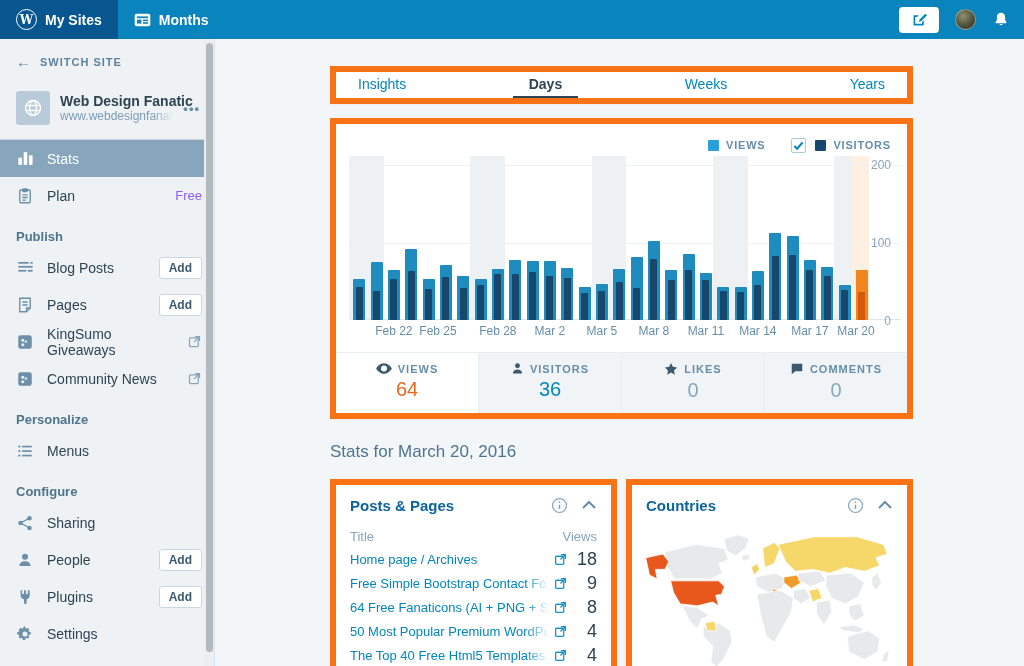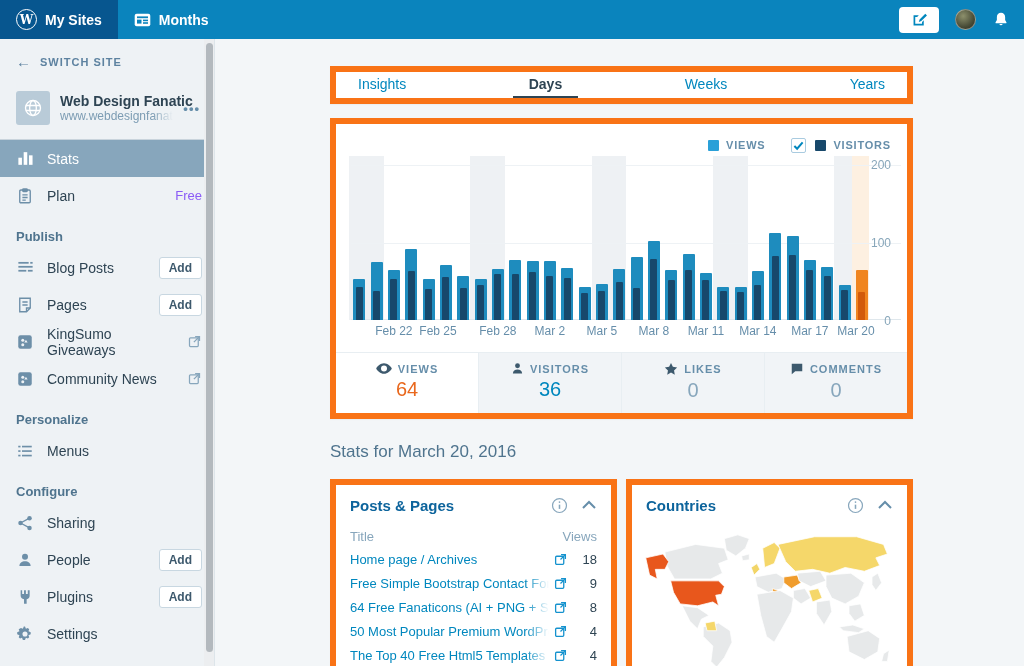--- a/index.html
+++ b/index.html
@@ -93,21 +93,21 @@
   .mod-head { display:flex; align-items:center; padding:12px 14px; height:40px; }
   .mod-title { font-size:15px; font-weight:bold; color:#0d649c; flex:1; }
   .mod-icons { display:flex; align-items:center; gap:13px; color:#87a6bc; }
   .mod-icons .ic { display:flex; cursor:pointer; }
   .pp-cols { display:flex; justify-content:space-between; padding:4px 14px 3px;
     font-size:13px; color:#87a6bc; }
   .pp-row { display:flex; align-items:center; height:24px; padding:0 14px; }
   .pp-title { flex:1; min-width:0; font-size:13px; color:#0087be; white-space:nowrap; overflow:hidden;
     -webkit-mask-image:linear-gradient(90deg,#000 88%,transparent); mask-image:linear-gradient(90deg,#000 88%,transparent); cursor:pointer; }
   .pp-ext { width:22px; color:#1592ce; display:flex; justify-content:center; cursor:pointer; }
-  .pp-views { width:26px; text-align:right; font-size:13px; color:#2e4453; }
+  .pp-views { width:26px; text-align:right; font-size:18px; color:#2e4453; }
   .map-wrap { padding:6px 6px 0; }
   .map-legend { display:flex; align-items:center; gap:7px; padding:5px 14px; }
   .map-legend .grad { width:92px; height:10px;
     background:linear-gradient(90deg,#fbe386,#f5a623,#e8571c); }
   .map-legend span { font-size:12px; color:#668eaa; }
   svg { display:block; }
 </style>
 </head>
 <body>
 

